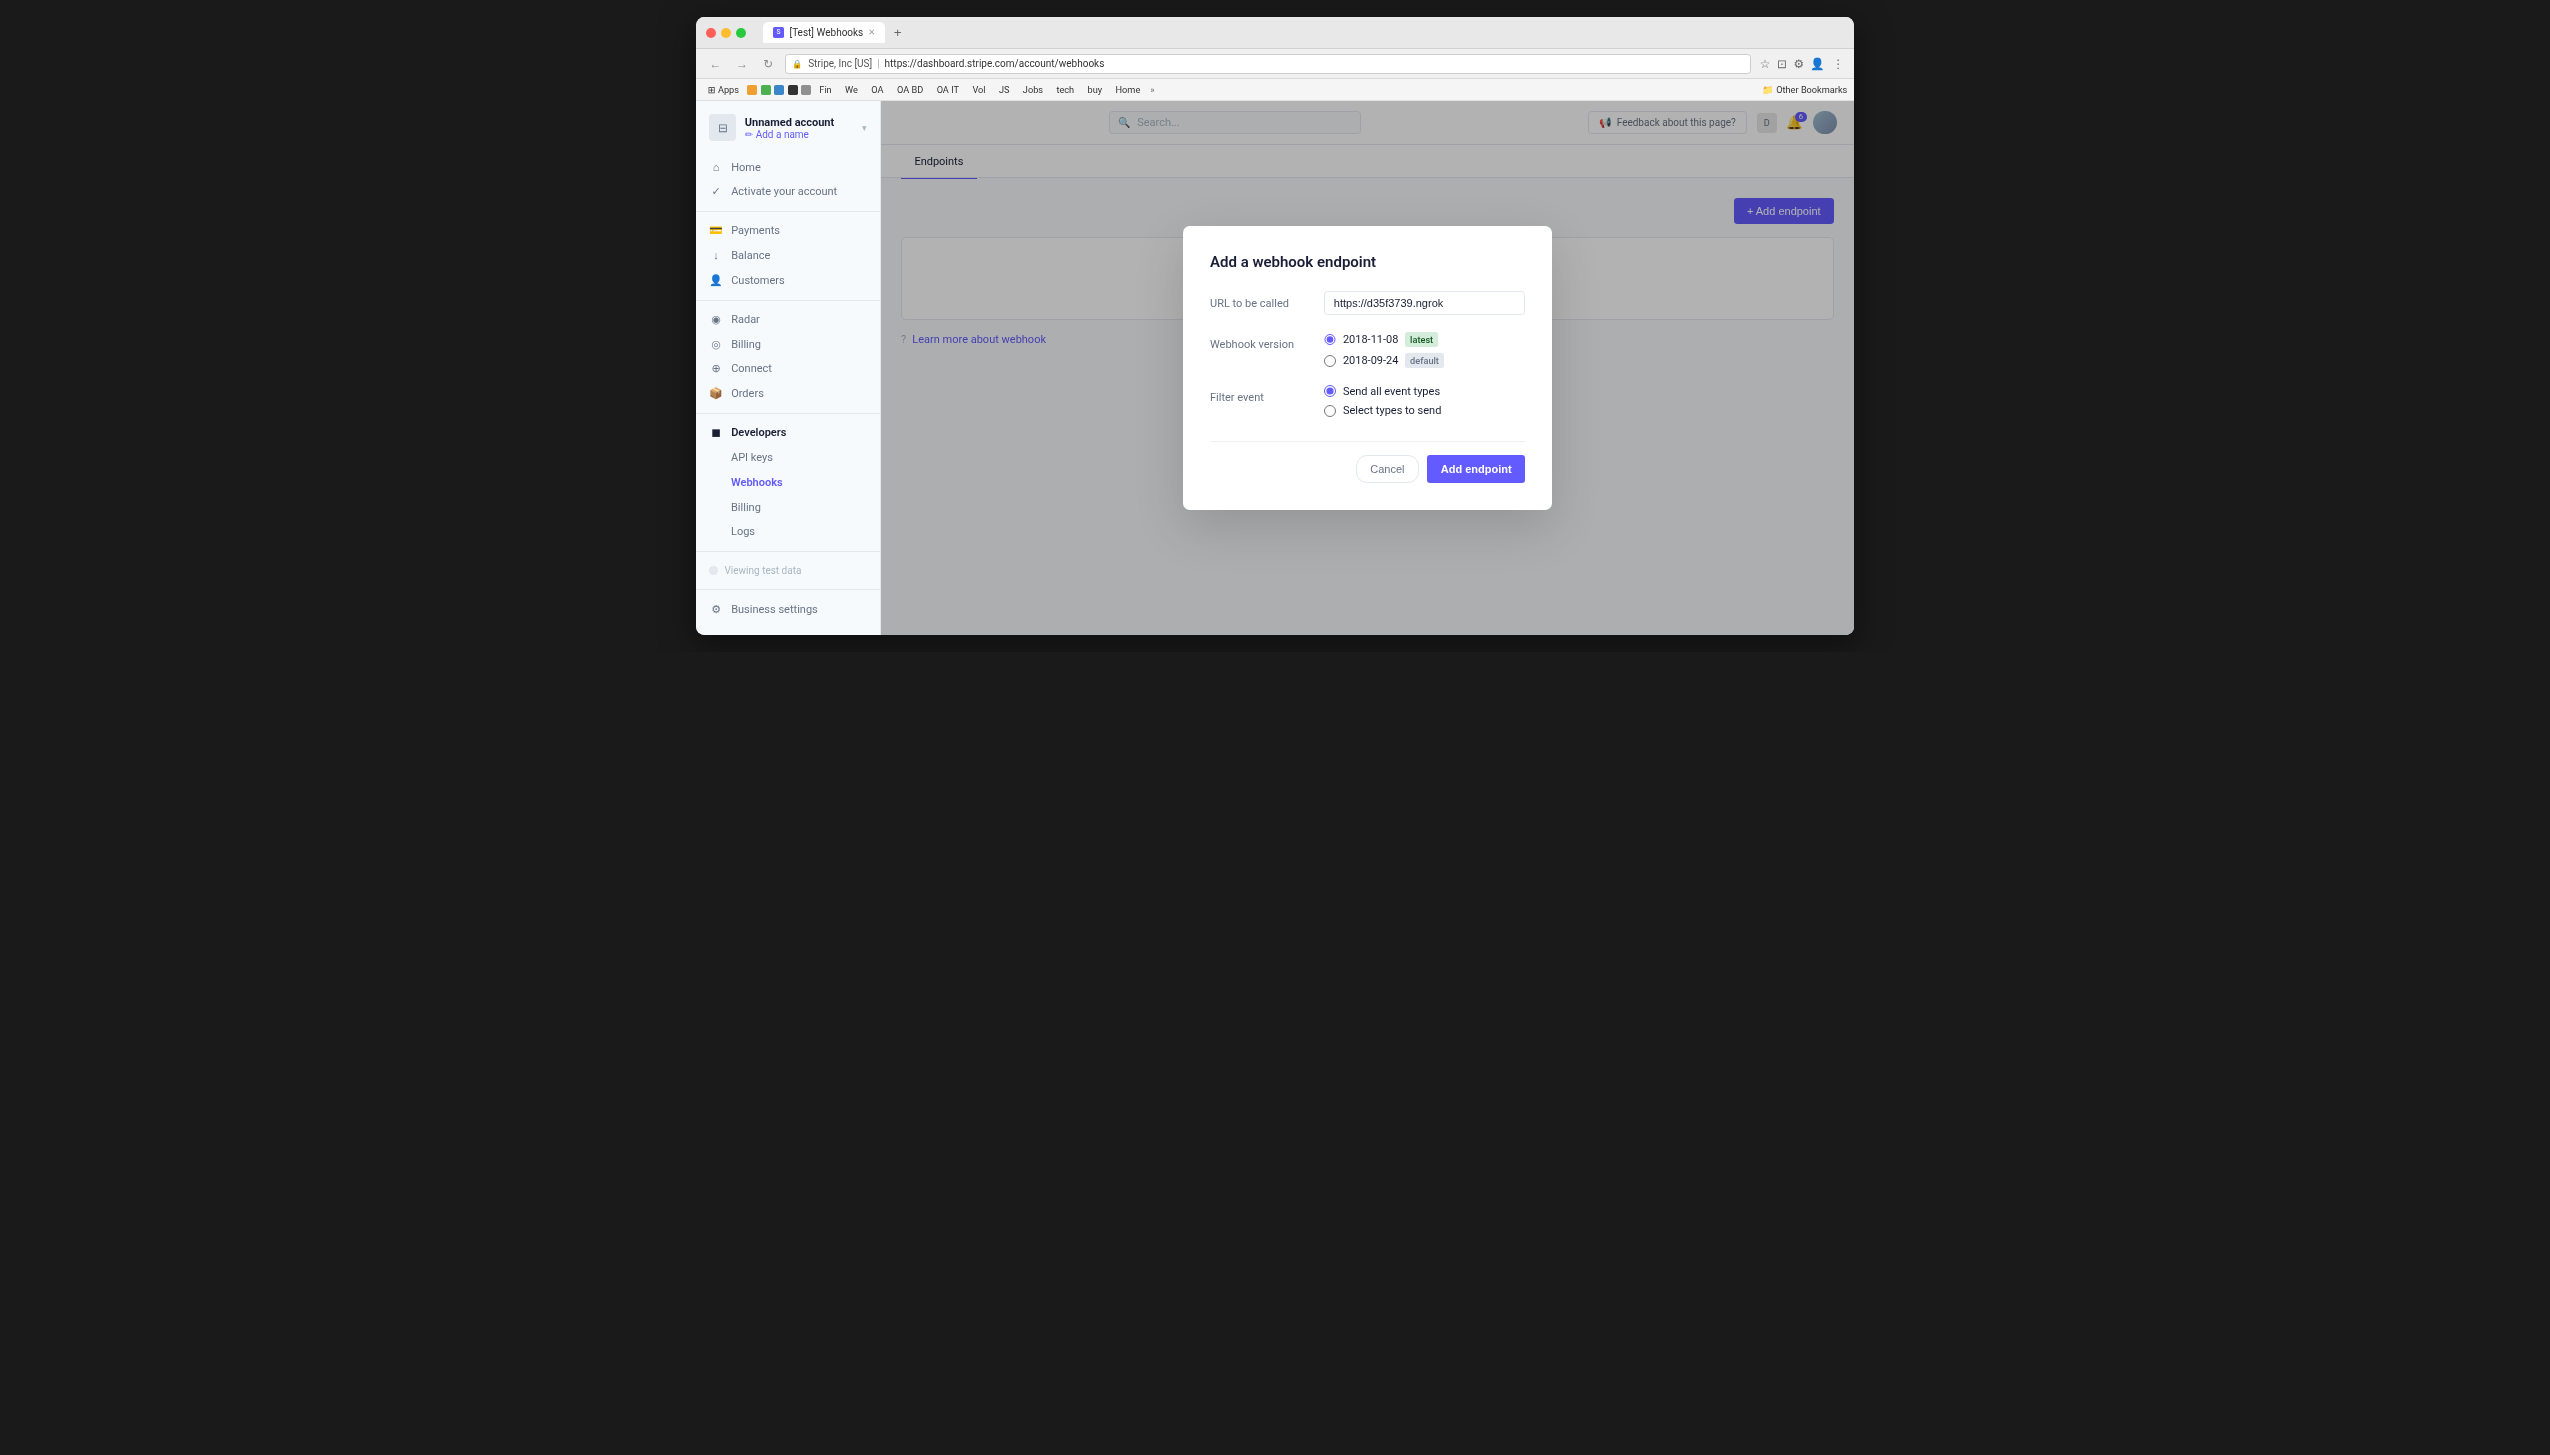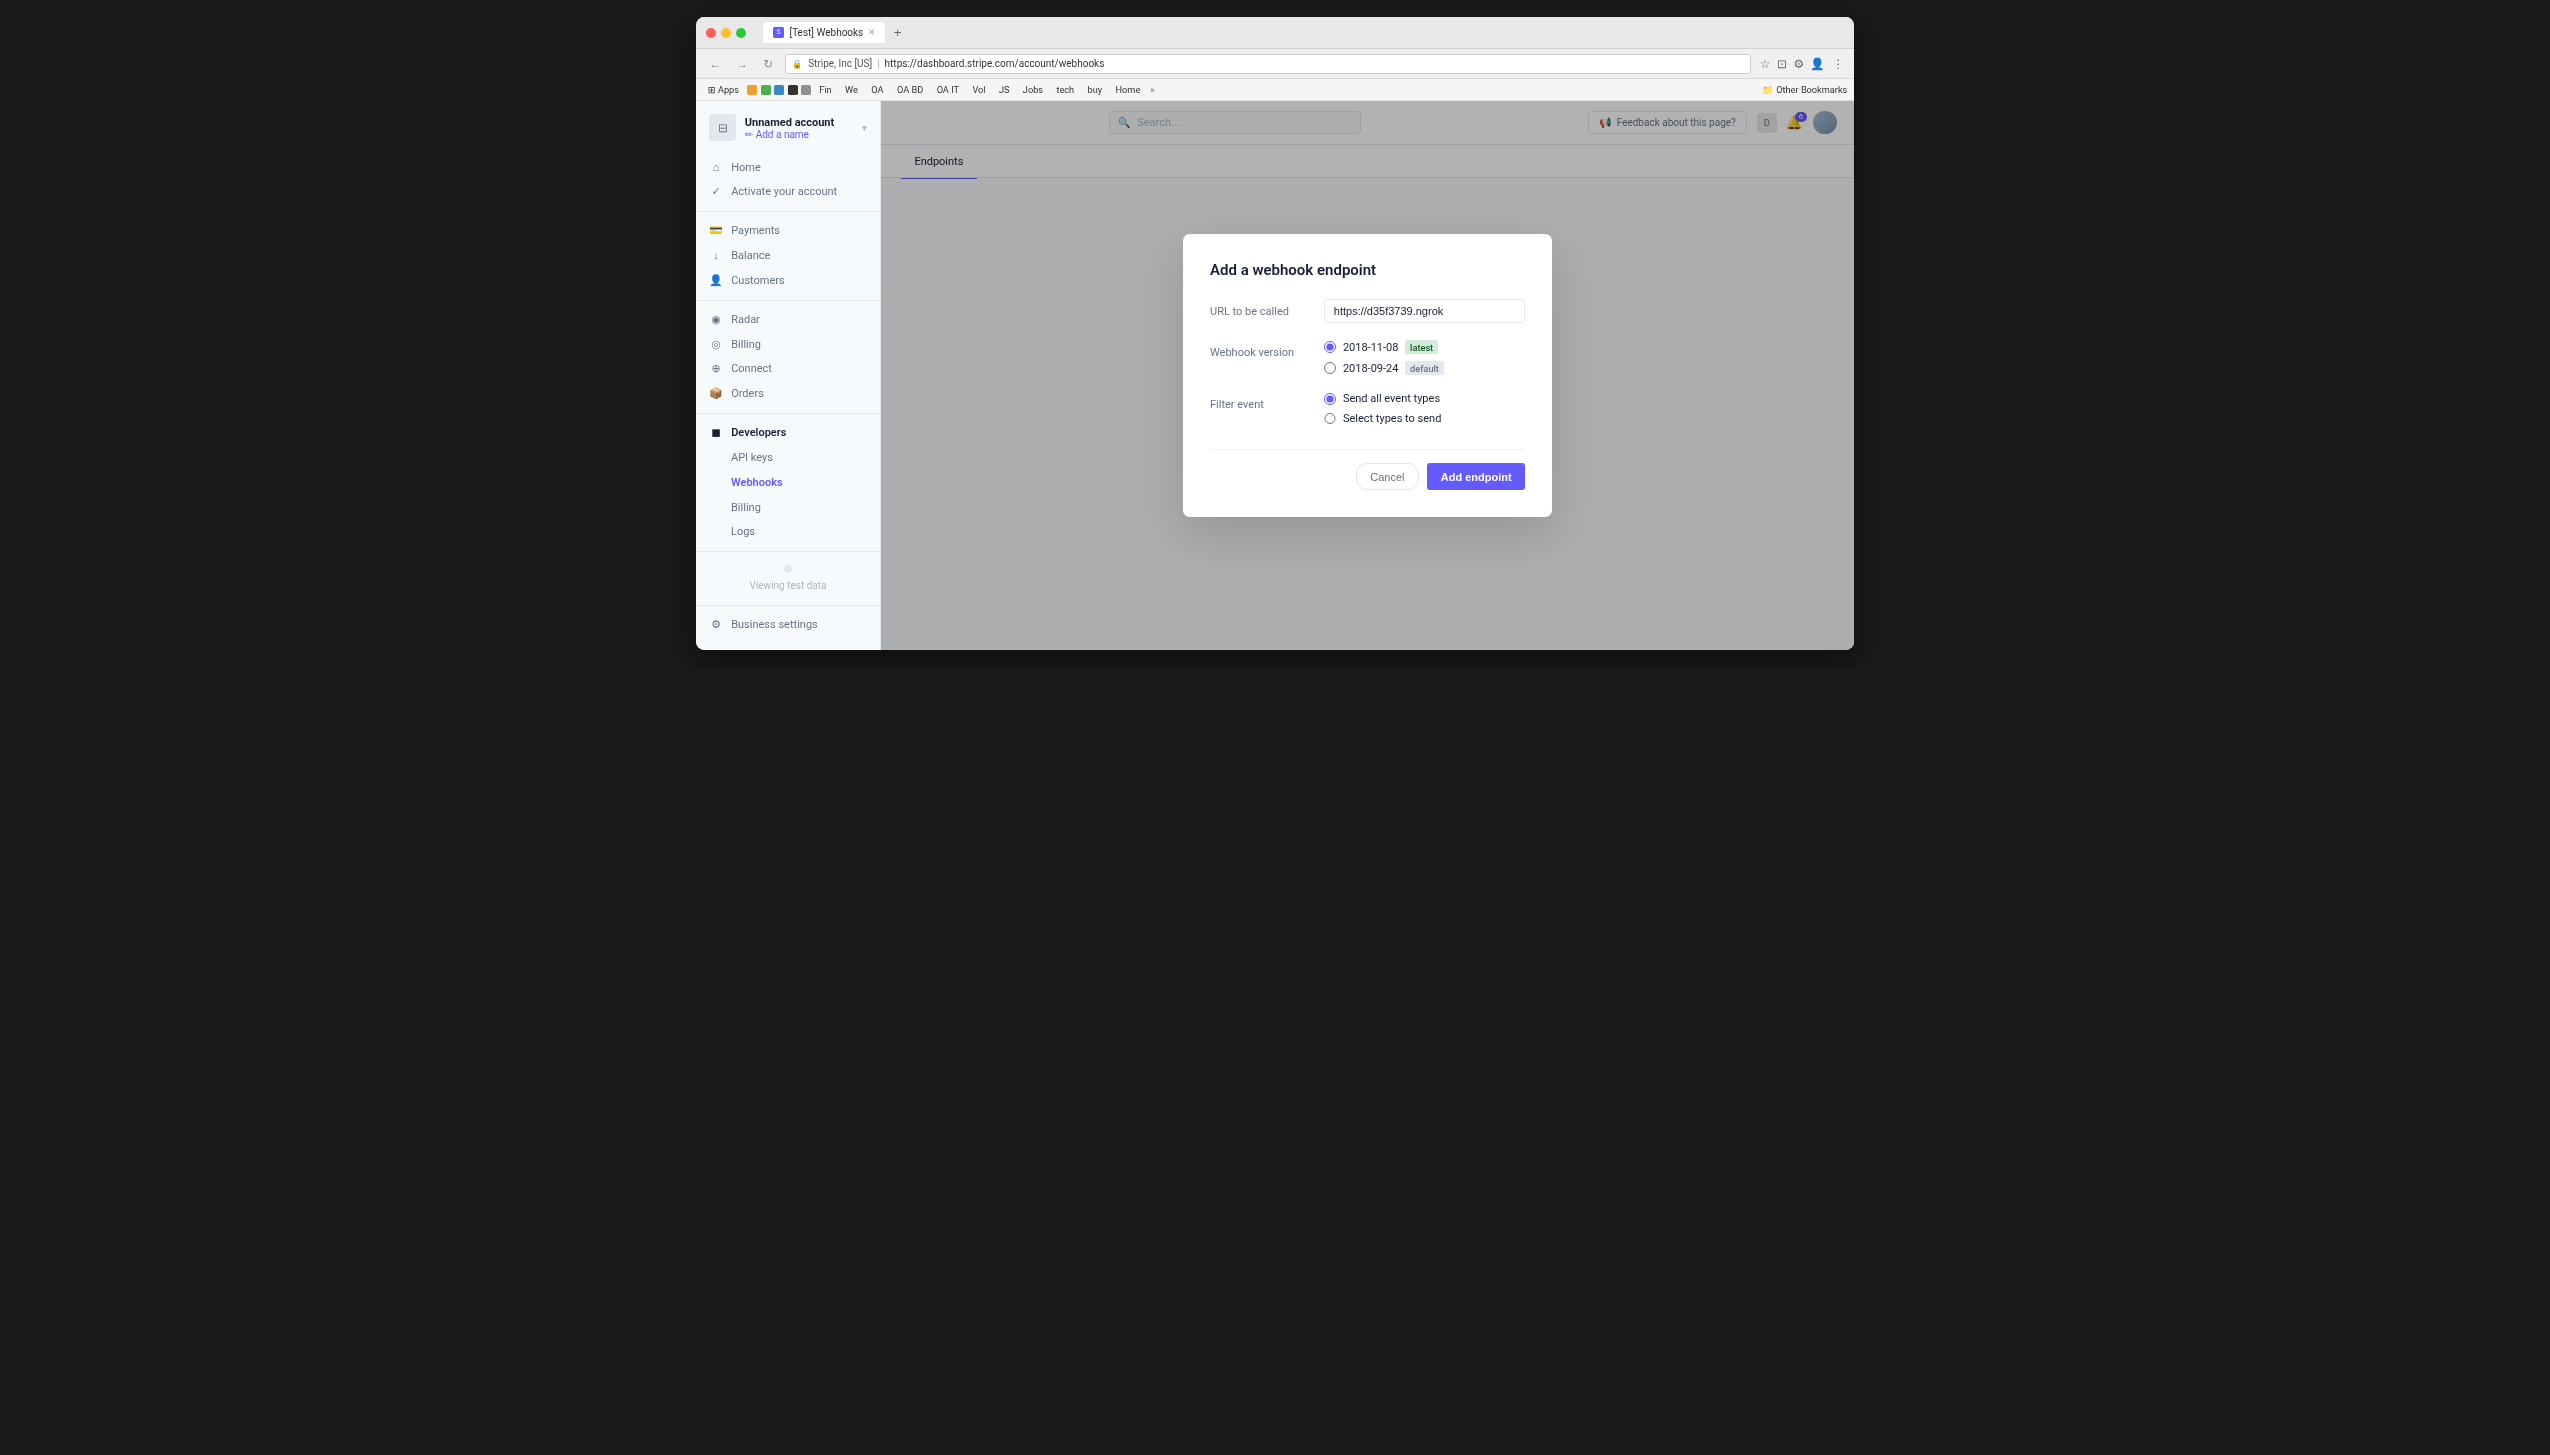--- a/index.html
+++ b/index.html
@@ -150,21 +150,21 @@
     .sidebar-item.active { color: #1a1f36; font-weight: 600; }
     .sidebar-item-icon { width: 13.4px; text-align: center; font-size: 11px; }
     .sidebar-item.sub { padding-left: 35px; font-size: 11px; }
     .sidebar-item.sub.active { color: #635bff; font-weight: 600; }
 
     .sidebar-divider { height: 0.8px; background: #e3e8ee; margin: 6.7px 0; }
 
     .viewing-test {
       display: flex; align-items: center; gap: 6.7px;
       padding: 6.7px 13.4px;
-      color: #aab7c4; font-size: 10px; flex-direction: column;
+      color: #aab7c4; font-size: 10px;
     }
     .test-dot { width: 8.4px; height: 8.4px; border-radius: 50%; background: #e3e8ee; }
 
     
     .content {
       flex: 1;
       background: #f7fafc;
       position: relative;
       overflow: hidden;
     }
@@ -540,20 +540,37 @@
           <div class="avatar" style="background: linear-gradient(135deg, #a0c0d0, #8090b0);"></div>
         </div>
       </div>
 
       <div class="page-tabs">
         <div class="page-tab active">
           <span>Endpoints</span>
         </div>
       </div>
 
+      <div class="page-content">
+        <div class="endpoints-header">
+          <div></div>
+          <button class="add-endpoint-btn">
+            <span>+ Add endpoint</span>
+          </button>
+        </div>
+
+        <div class="empty-state">
+          <p>No endpoints <span>yet</span></p>
+        </div>
+
+        <div style="margin-top:13.4px;">
+          <span class="learn-more-icon" style="color:#aab7c4;margin-right:3.4px;">?</span>
+          <a class="learn-more">Learn more about webhook</a>
+        </div>
+      </div>
 
       <div class="modal-overlay">
         <div class="modal">
           <div class="modal-title">Add a webhook endpoint</div>
 
           <div class="form-row">
             <div class="form-label">
               <span>URL to be called</span>
             </div>
             <div class="form-field">

